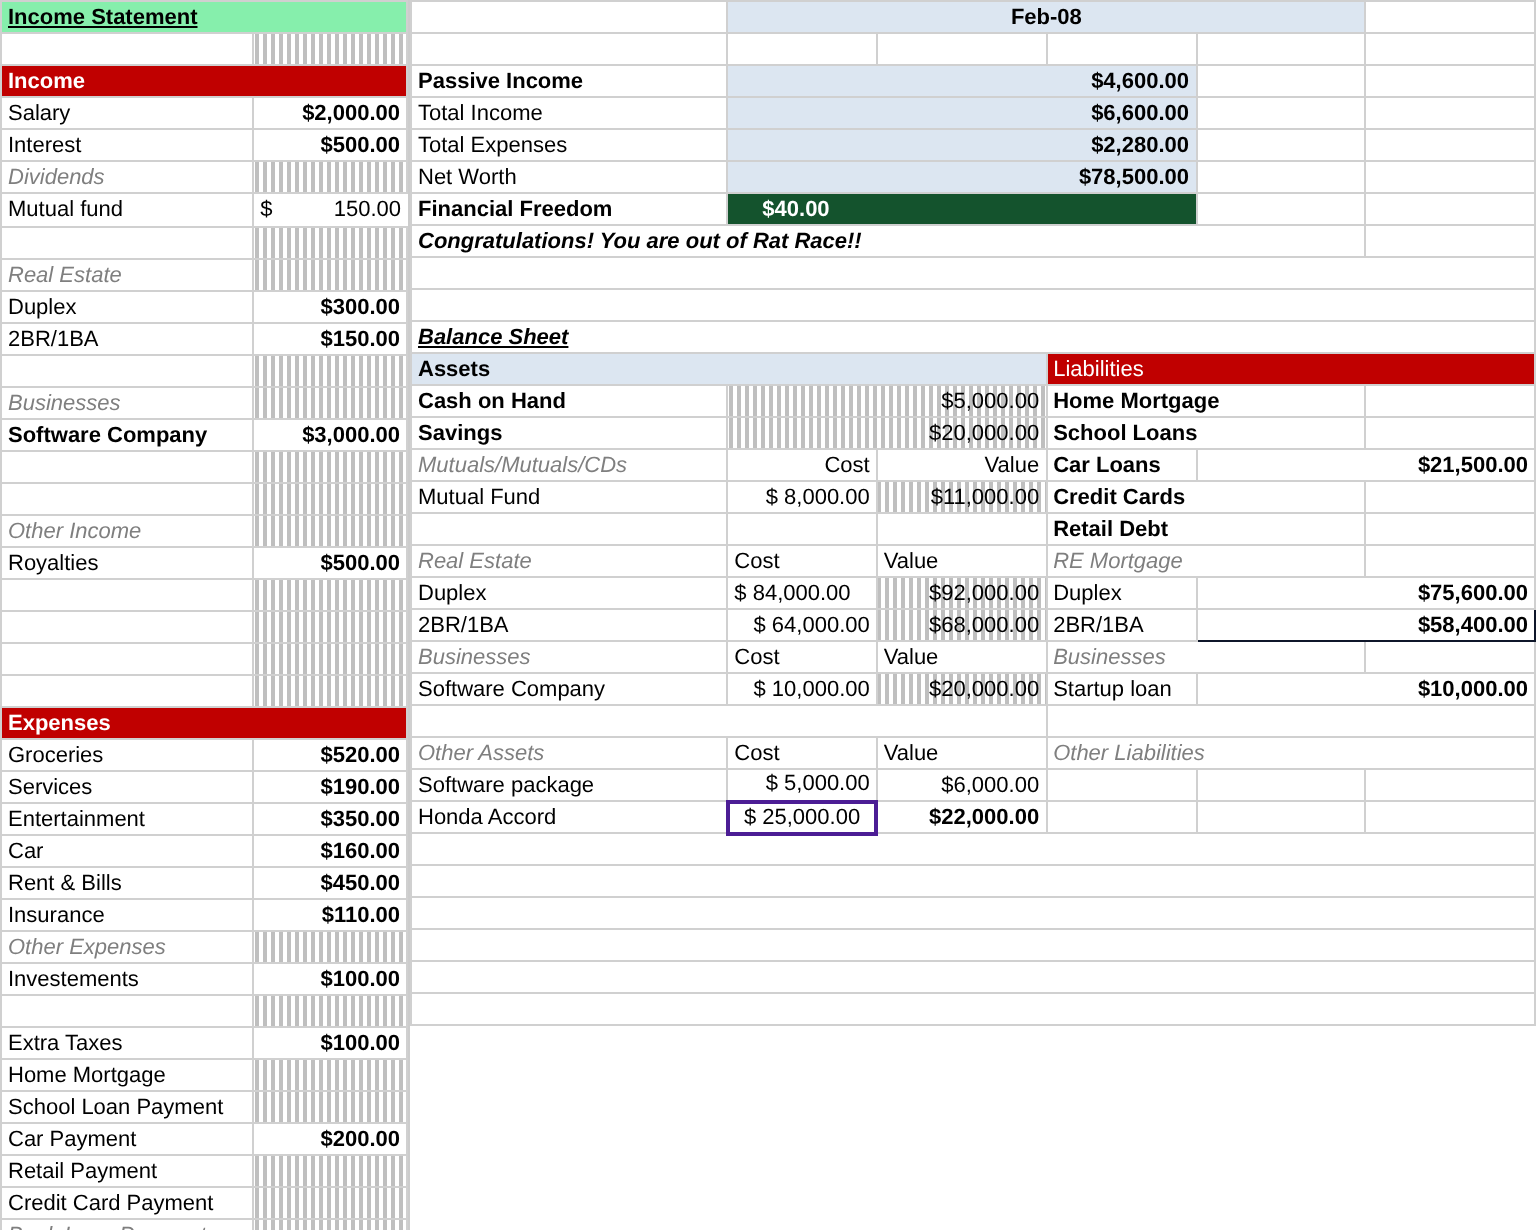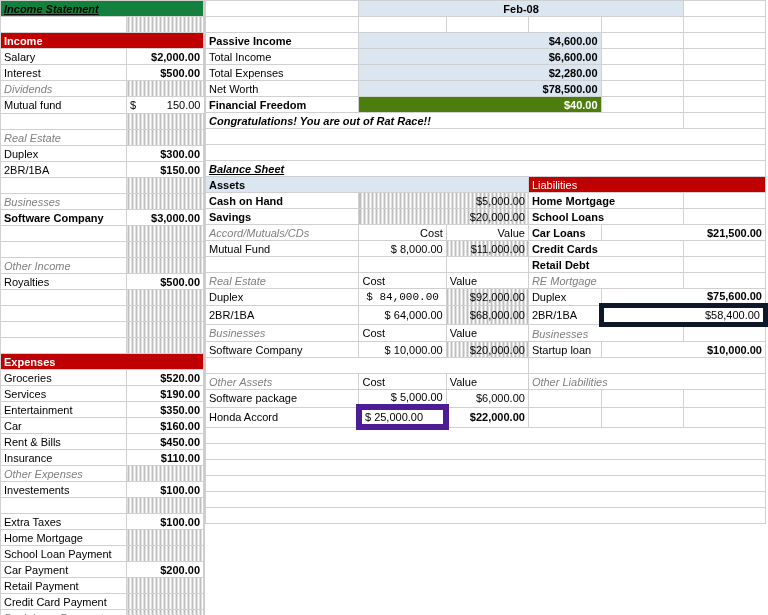--- a/index.html
+++ b/index.html
@@ -30,23 +30,22 @@
     }
     td, th {
       border: 1px solid #d0d0d0;
       padding: 1px 3px;
       white-space: nowrap;
       height: 16px;
       vertical-align: middle;
     }
     .section-title {
       font-weight: bold;
-      font-style: italic;
       text-decoration: underline;
-      background: #15803d;
+      background: #86efac;
     }
     .income-header {
       background: #c00000;
       color: #ffffff;
       font-weight: bold;
     }
     .expenses-header {
       background: #c00000;
       color: #ffffff;
       font-weight: bold;
@@ -360,21 +359,21 @@
 
         <tr>
           <td>Net Worth</td>
           <td colspan="3" class="value-cell light-blue-bg" style="text-align:right;margin-left:21px;">$78,500.00</td>
           <td class="empty-cell"></td>
           <td class="empty-cell"></td>
         </tr>
 
         <tr>
           <td class="bold-label">Financial Freedom</td>
-          <td colspan="3" class="value-cell light-blue-bg" style="text-align:right; font-weight:bold; background:#4d7c0f; color:#fff;">$40.00</td>
+          <td colspan="3" class="value-cell light-blue-bg" style="text-align:left; font-weight:bold; background:#14532d; color:#fff;">$40.00</td>
           <td class="empty-cell"></td>
           <td class="empty-cell"></td>
         </tr>
 
         <tr>
           <td colspan="5" class="congratulations" style="border: 1px solid #d0d0d0;">Congratulations! You are out of Rat Race!!</td>
           <td class="empty-cell"></td>
         </tr>
 
         <tr>
@@ -404,21 +403,21 @@
         </tr>
 
         <tr>
           <td class="bs-label">Savings</td>
           <td colspan="2" class="right-align" style="border:1px solid #d0d0d0; background: repeating-linear-gradient(90deg,#bfbfbf 0px,#bfbfbf 2px,#fff 2px,#fff 4px);">$20,000.00</td>
           <td class="bs-label" colspan="2">School Loans</td>
           <td class="empty-cell"></td>
         </tr>
 
         <tr>
-          <td class="bs-italic">Accord/Mutuals/CDs</td>
+          <td class="bs-italic">Mutuals/Mutuals/CDs</td>
           <td class="right-align" style="border:1px solid #d0d0d0;">Cost</td>
           <td class="right-align" style="border:1px solid #d0d0d0;">Value</td>
           <td class="bs-label">Car Loans</td>
           <td colspan="2" class="right-align" style="border:1px solid #d0d0d0; font-weight:bold;">$21,500.00</td>
         </tr>
 
         <tr>
           <td>Mutual Fund</td>
           <td style="border:1px solid #d0d0d0; text-align:right;">
             <span>$</span>
@@ -440,36 +439,36 @@
         <tr>
           <td class="bs-italic">Real Estate</td>
           <td style="border:1px solid #d0d0d0;">Cost</td>
           <td style="border:1px solid #d0d0d0;">Value</td>
           <td class="bs-italic" colspan="2">RE Mortgage</td>
           <td class="empty-cell"></td>
         </tr>
 
         <tr>
           <td>Duplex</td>
-          <td style="border:1px solid #d0d0d0; text-align:center;font-family:Liberation Mono, monospace;">
+          <td style="border:1px solid #d0d0d0; text-align:left;">
             <span>$ </span><span>84,000.00</span>
           </td>
           <td class="right-align" style="border:1px solid #d0d0d0; background: repeating-linear-gradient(90deg,#bfbfbf 0px,#bfbfbf 2px,#fff 2px,#fff 4px);">$92,000.00</td>
           <td>Duplex</td>
           <td colspan="2" class="right-align" style="border:1px solid #d0d0d0; font-weight:bold;">$75,600.00</td>
         </tr>
 
         <tr>
           <td>2BR/1BA</td>
           <td style="border:1px solid #d0d0d0; text-align:right;">
             <span>$ </span><span>64,000.00</span>
           </td>
           <td class="right-align" style="border:1px solid #d0d0d0; background: repeating-linear-gradient(90deg,#bfbfbf 0px,#bfbfbf 2px,#fff 2px,#fff 4px);">$68,000.00</td>
           <td>2BR/1BA</td>
-          <td colspan="2" class="right-align" style="border:5px solid #0f172a; font-weight:normal;">$58,400.00</td>
+          <td colspan="2" class="right-align" style="border:1px solid #0f172a; font-weight:bold;">$58,400.00</td>
         </tr>
 
         <tr>
           <td class="bs-italic">Businesses</td>
           <td style="border:1px solid #d0d0d0;">Cost</td>
           <td style="border:1px solid #d0d0d0;">Value</td>
           <td class="bs-italic" colspan="2">Businesses</td>
           <td class="empty-cell"></td>
         </tr>
 
@@ -501,21 +500,21 @@
             <span>$ </span><span>5,000.00</span>
           </td>
           <td class="right-align" style="border:1px solid #d0d0d0;">$6,000.00</td>
           <td class="empty-cell"></td>
           <td class="empty-cell"></td>
           <td class="empty-cell"></td>
         </tr>
 
         <tr>
           <td>Honda Accord</td>
-          <td style="border:6px solid #4c1d95; text-align:left;">
+          <td style="border:2px solid #4c1d95; text-align:center;">
             <span>$ </span><span>25,000.00</span>
           </td>
           <td class="right-align" style="border:1px solid #d0d0d0;font-weight:bold;">$22,000.00</td>
           <td class="empty-cell"></td>
           <td class="empty-cell"></td>
           <td class="empty-cell"></td>
         </tr>
 
         <tr>
           <td class="empty-cell" colspan="6" style="height:16px;"></td>

